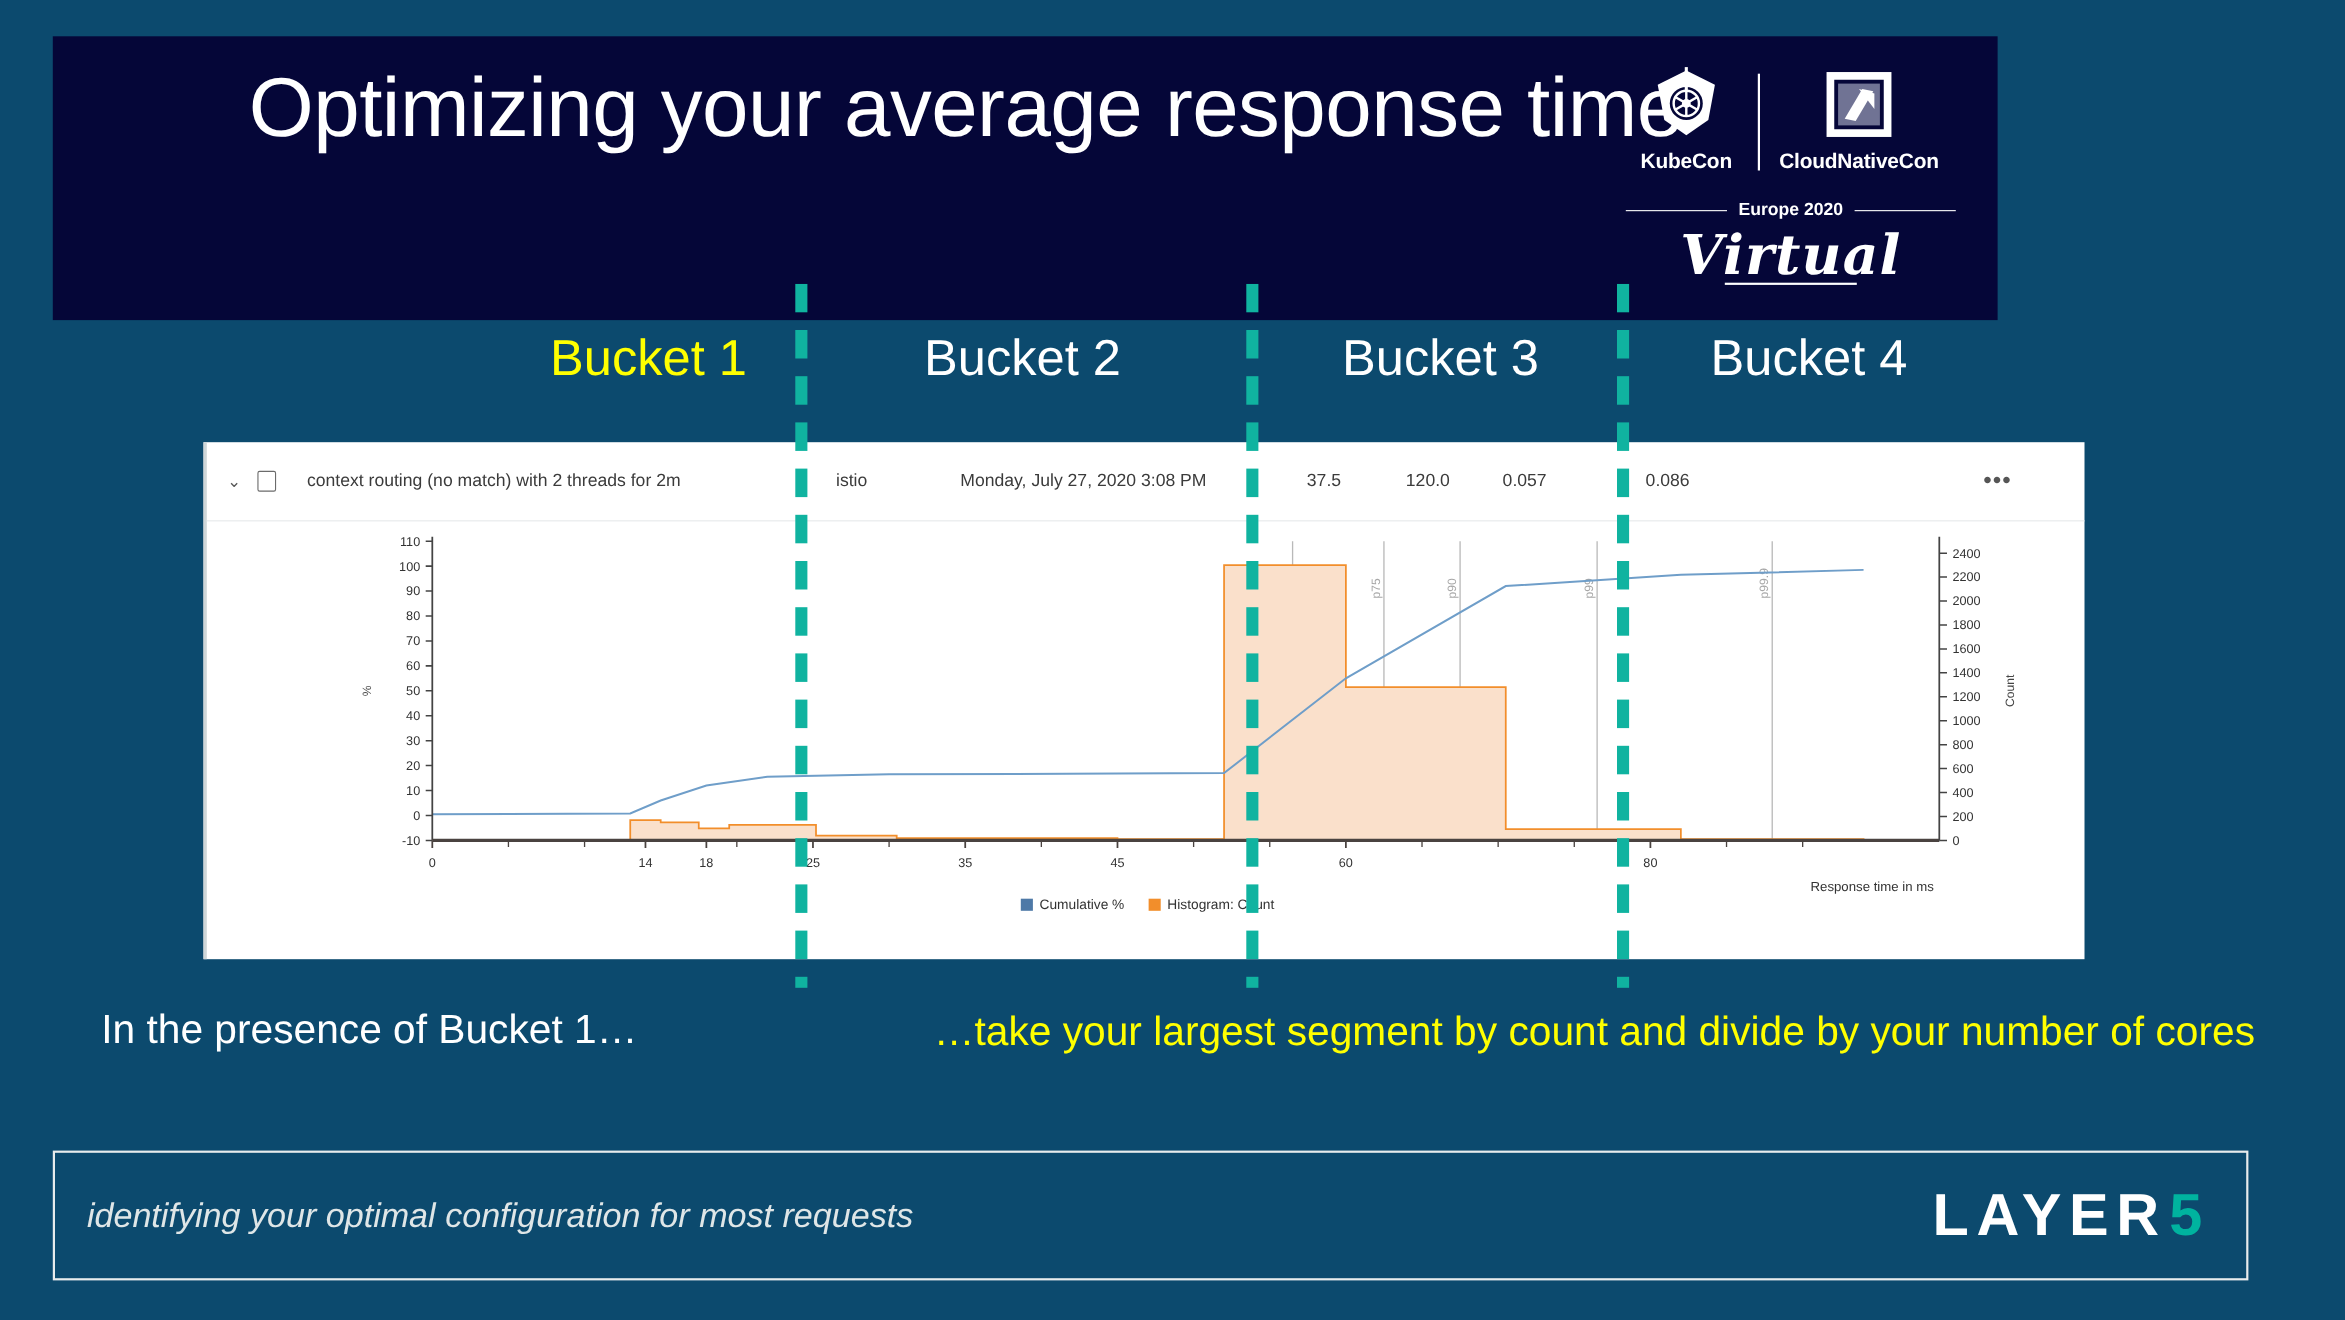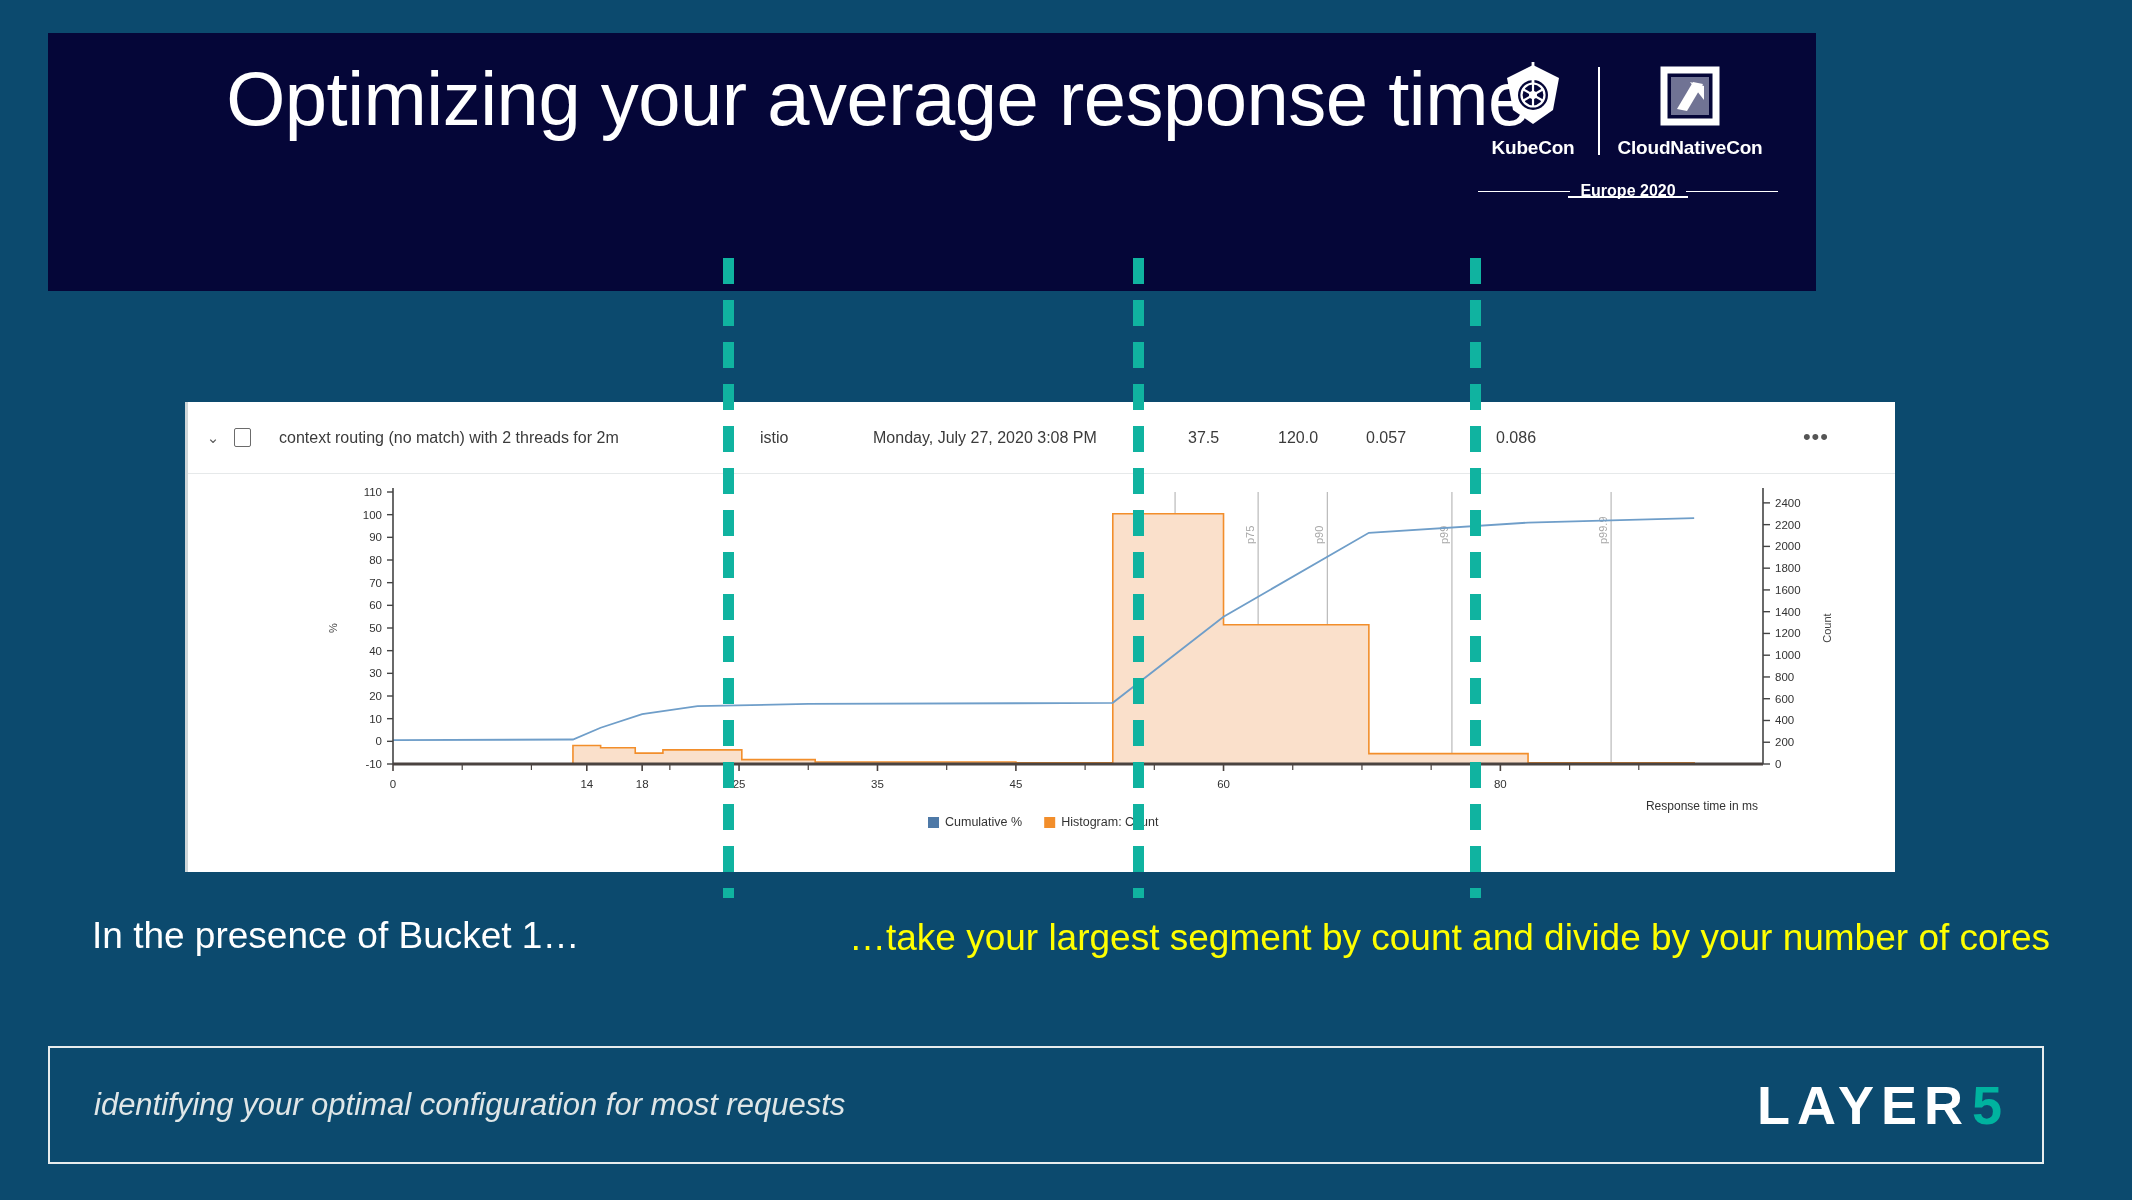--- a/index.html
+++ b/index.html
@@ -89,21 +89,21 @@
     position: absolute; left: 800px; top: 915px; width: 1250px;
     font-size: 37px; color: #ffff00; text-align: right; line-height: 1.27;
   }
 
   
   .footer {
     position: absolute; left: 48px; top: 1046px;
     width: 1996px; height: 118px;
     border: 2px solid #e8eced;
     display: flex; align-items: center; justify-content: space-between;
-    padding: 0 40px 0 44px;
+    padding: 0 40px 0 29px;
   }
   .footer-text { font-size: 31px; color: #dfe6e7; font-style: italic; }
   .layer5 { display: flex; align-items: center; }
   .layer5 .l5-word {
     font-size: 54px; font-weight: bold; color: #ffffff;
     letter-spacing: 7px; font-family: "Liberation Sans", sans-serif;
   }
   .layer5 .l5-five {
     font-size: 54px; font-weight: bold; color: #00b39f;
     letter-spacing: 0px; margin-left: 2px;
@@ -150,24 +150,31 @@
             </svg>
           </span>
           <span class="kc-name">CloudNativeCon</span>
         </div>
       </div>
       <div class="kc-euro-row">
         <span class="ln"></span>
         <span class="txt">Europe 2020</span>
         <span class="ln"></span>
       </div>
+      <div class="kc-virtual">Virtual</div>
       <div class="kc-virtual-underline"></div>
     </div>
   </div>
 
+  <div class="buckets">
+    <div class="bucket b1" style="left:500px">Bucket 1</div>
+    <div class="bucket" style="left:840px">Bucket 2</div>
+    <div class="bucket" style="left:1220px">Bucket 3</div>
+    <div class="bucket" style="left:1555px">Bucket 4</div>
+  </div>
 
   <div class="card">
 
     <div class="card-head">
       <div class="chev">⌄</div>
       <div class="cbox"></div>
       <div class="head-title">context routing (no match) with 2 threads for 2m</div>
       <div class="head-cell" style="left:572px">istio</div>
       <div class="head-cell" style="left:685px">Monday, July 27, 2020 3:08 PM</div>
       <div class="head-cell" style="left:1000px">37.5</div>

